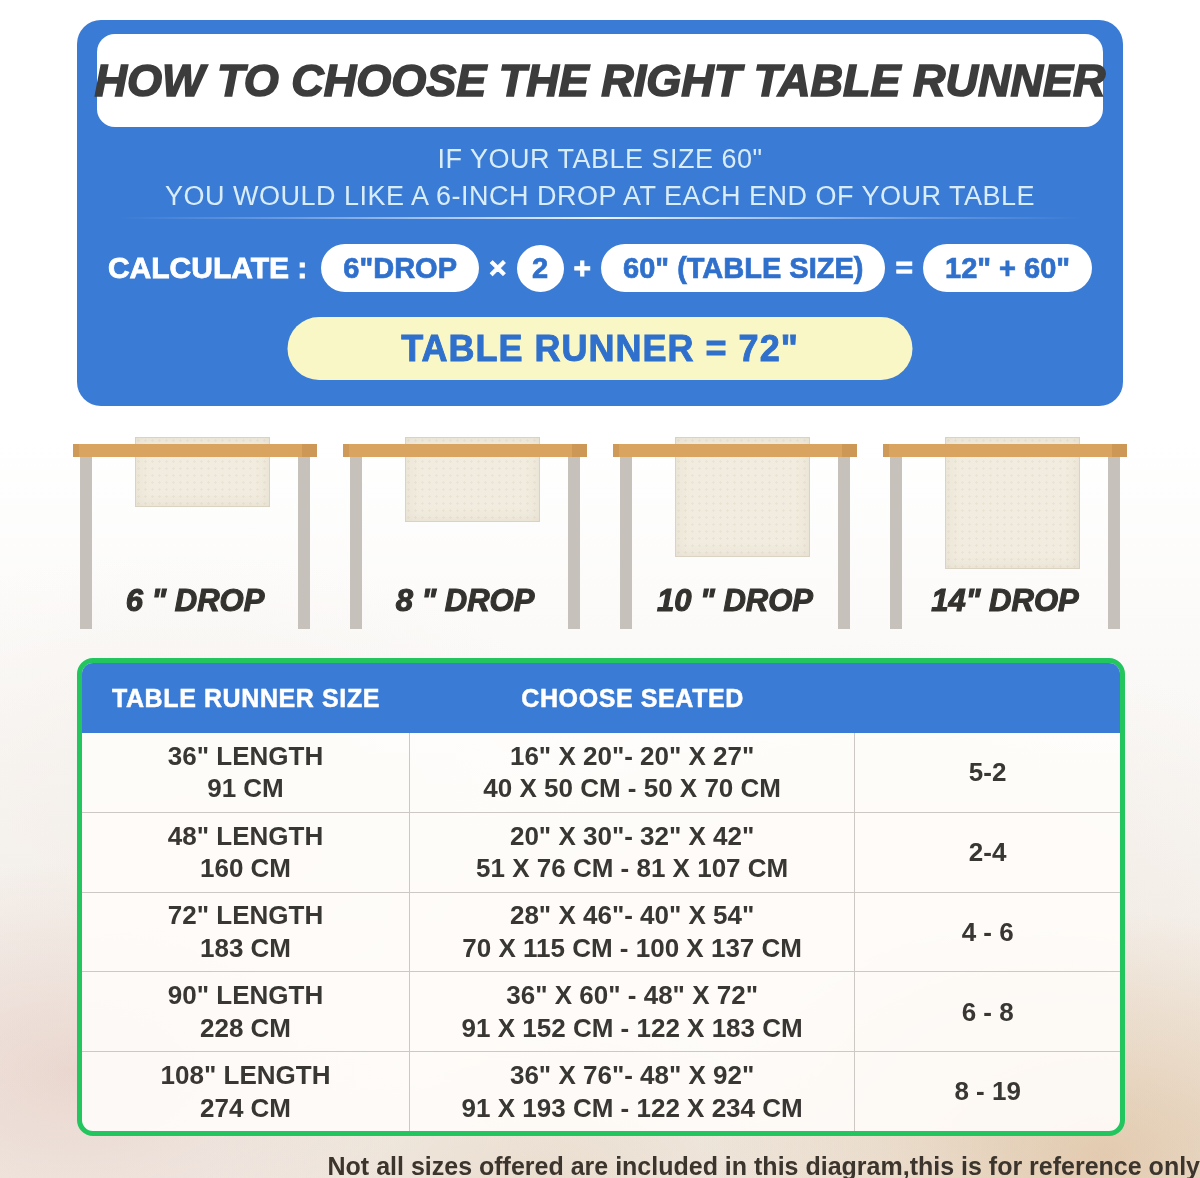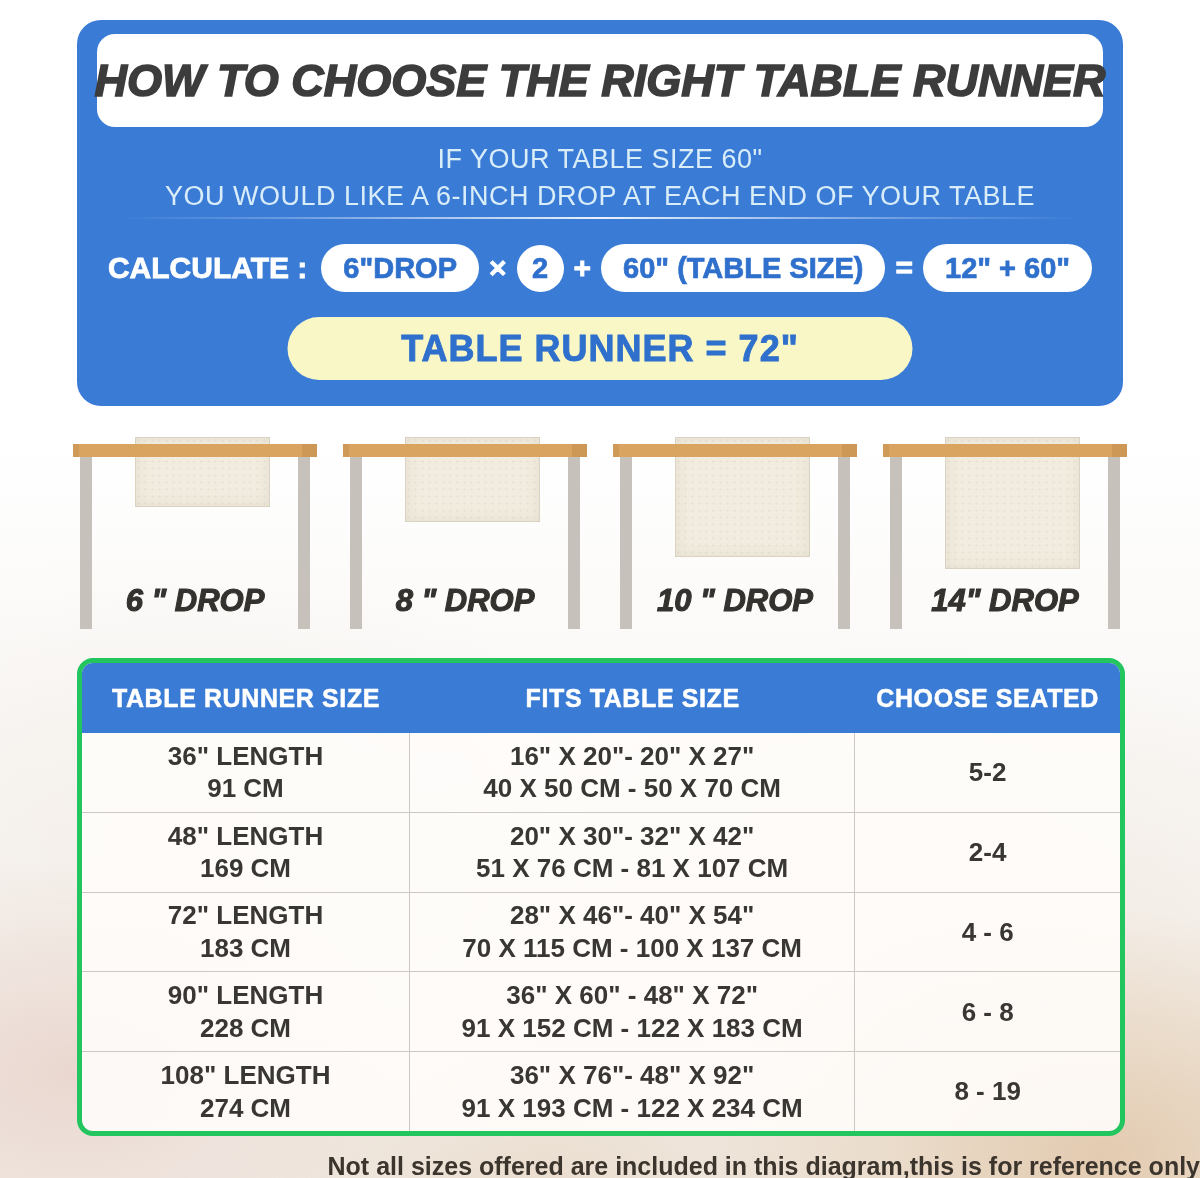--- a/index.html
+++ b/index.html
@@ -216,21 +216,20 @@
       <div class="tabletop"></div>
       <div class="leg left"></div>
       <div class="leg right"></div>
       <figcaption>14" DROP</figcaption>
     </figure>
   </section>
 
   <section class="size-panel">
     <div class="size-header">
       <div>TABLE RUNNER SIZE</div>
-      <div>FITS TABLE SIZE</div>
       <div>CHOOSE SEATED</div>
     </div>
     <div class="size-body">
 
       <div class="size-row">
         <div class="cell c1">
           <span>36" LENGTH</span>
           <span>91 CM</span>
         </div>
         <div class="cell c2">
@@ -238,21 +237,21 @@
           <span>40 X 50 CM - 50 X 70 CM</span>
         </div>
         <div class="cell c3">
           <span>5-2</span>
         </div>
       </div>
 
       <div class="size-row">
         <div class="cell c1">
           <span>48" LENGTH</span>
-          <span>169 CM</span>
+          <span>160 CM</span>
         </div>
         <div class="cell c2">
           <span>20" X 30"- 32" X 42"</span>
           <span>51 X 76 CM - 81 X 107 CM</span>
         </div>
         <div class="cell c3">
           <span>2-4</span>
         </div>
       </div>
 

